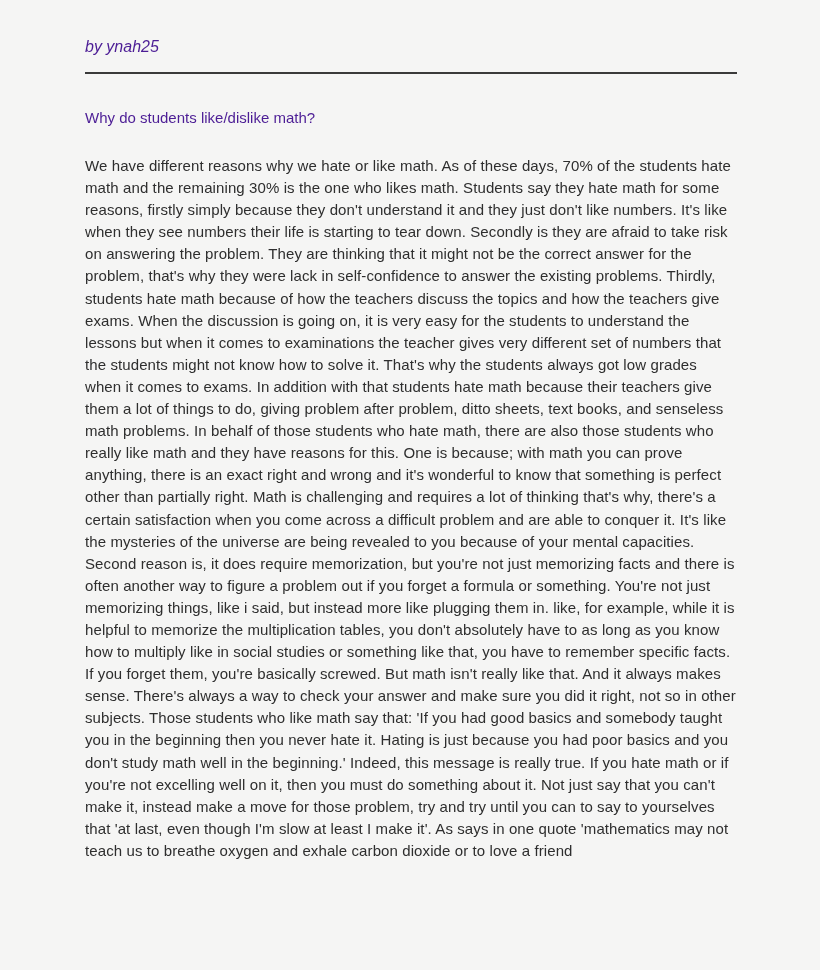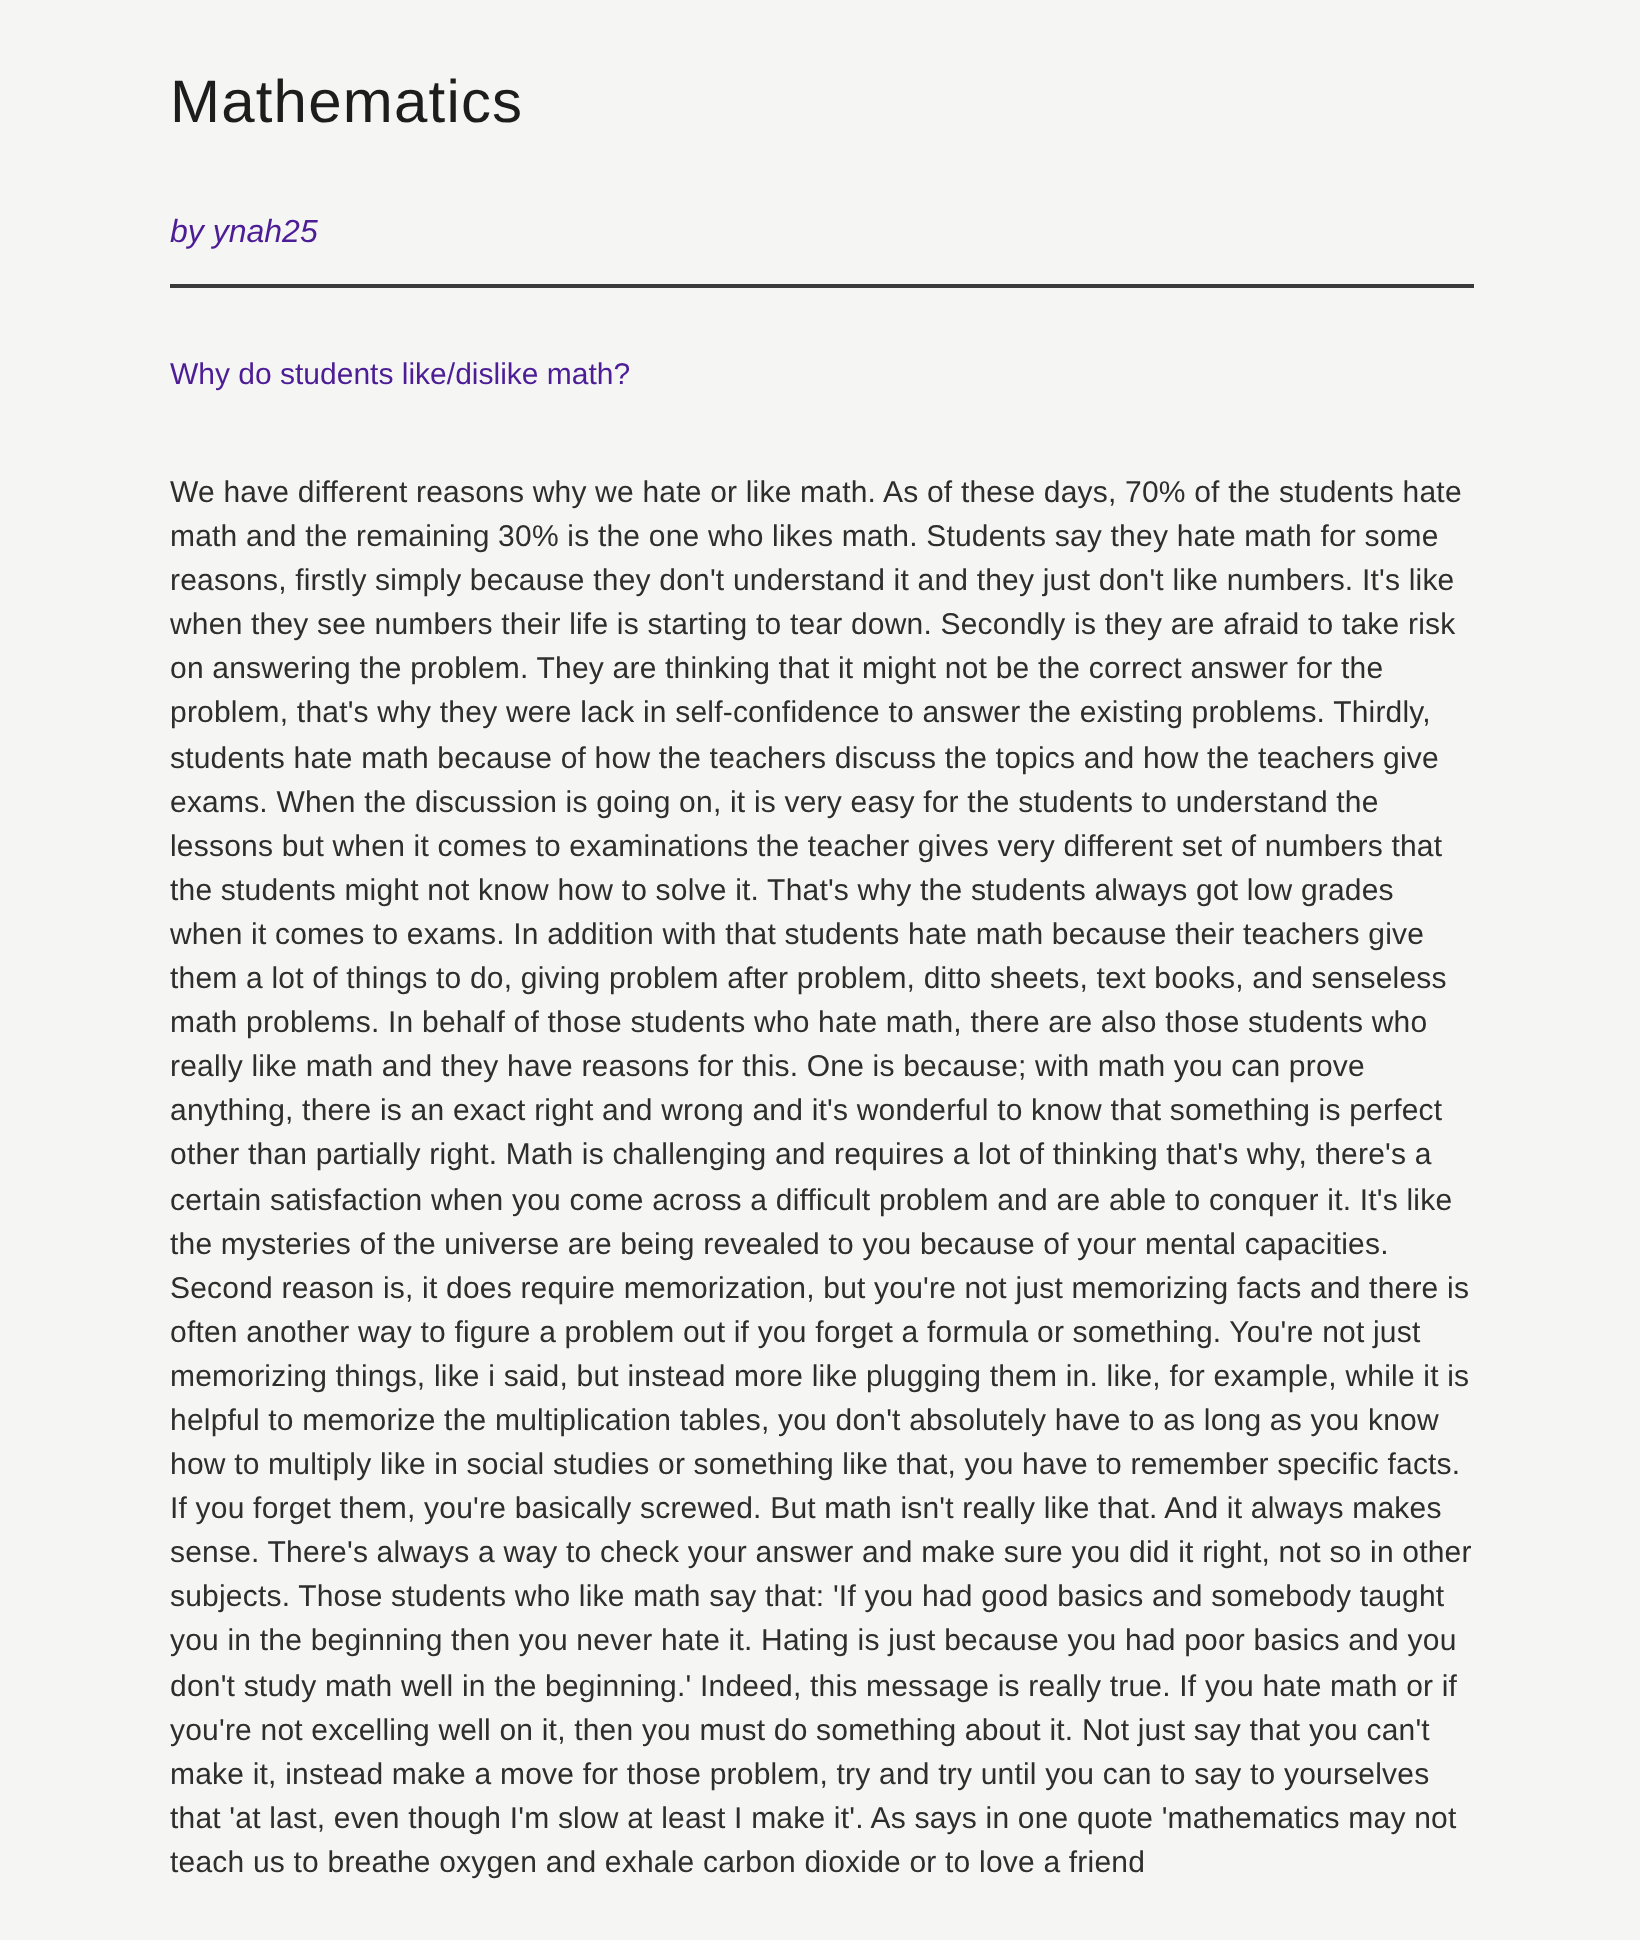--- a/index.html
+++ b/index.html
@@ -39,33 +39,32 @@
     margin: 15px 0 0 0;
     width: 100%;
   }
   .question {
     margin: 34px 0 0 0;
     line-height: 20px;
     font-size: 15px;
     color: #4c1d95;
   }
   .body-text {
-    margin: 38px 0 0 0;
+    margin: 27px 0 0 0;
     font-size: 15px;
     line-height: 22.1px;
     color: #2e2e2e;
     text-align: left;
     letter-spacing: 0.1px;
   }
 </style>
 </head>
 <body>
 
 <div class="page">
-  <h1 class="doc-title">Mathematics</h1>
 
   <p class="byline">by ynah25</p>
 
   <hr class="rule">
 
   <p class="question">Why do students like/dislike math?</p>
 
   <p class="body-text">We have different reasons why we hate or like math. As of these days, 70% of the students hate math and the remaining 30% is the one who likes math. Students say they hate math for some reasons, firstly simply because they don't understand it and they just don't like numbers. It's like when they see numbers their life is starting to tear down. Secondly is they are afraid to take risk on answering the problem. They are thinking that it might not be the correct answer for the problem, that's why they were lack in self-confidence to answer the existing problems. Thirdly, students hate math because of how the teachers discuss the topics and how the teachers give exams. When the discussion is going on, it is very easy for the students to understand the lessons but when it comes to examinations the teacher gives very different set of numbers that the students might not know how to solve it. That's why the students always got low grades when it comes to exams. In addition with that students hate math because their teachers give them a lot of things to do, giving problem after problem, ditto sheets, text books, and senseless math problems. In behalf of those students who hate math, there are also those students who really like math and they have reasons for this. One is because; with math you can prove anything, there is an exact right and wrong and it's wonderful to know that something is perfect other than partially right. Math is challenging and requires a lot of thinking that's why, there's a certain satisfaction when you come across a difficult problem and are able to conquer it. It's like the mysteries of the universe are being revealed to you because of your mental capacities. Second reason is, it does require memorization, but you're not just memorizing facts and there is often another way to figure a problem out if you forget a formula or something. You're not just memorizing things, like i said, but instead more like plugging them in. like, for example, while it is helpful to memorize the multiplication tables, you don't absolutely have to as long as you know how to multiply like in social studies or something like that, you have to remember specific facts. If you forget them, you're basically screwed. But math isn't really like that. And it always makes sense. There's always a way to check your answer and make sure you did it right, not so in other subjects. Those students who like math say that: 'If you had good basics and somebody taught you in the beginning then you never hate it. Hating is just because you had poor basics and you don't study math well in the beginning.' Indeed, this message is really true. If you hate math or if you're not excelling well on it, then you must do something about it. Not just say that you can't make it, instead make a move for those problem, try and try until you can to say to yourselves that 'at last, even though I'm slow at least I make it'. As says in one quote 'mathematics may not teach us to breathe oxygen and exhale carbon dioxide or to love a friend</p>
 </div>
 

